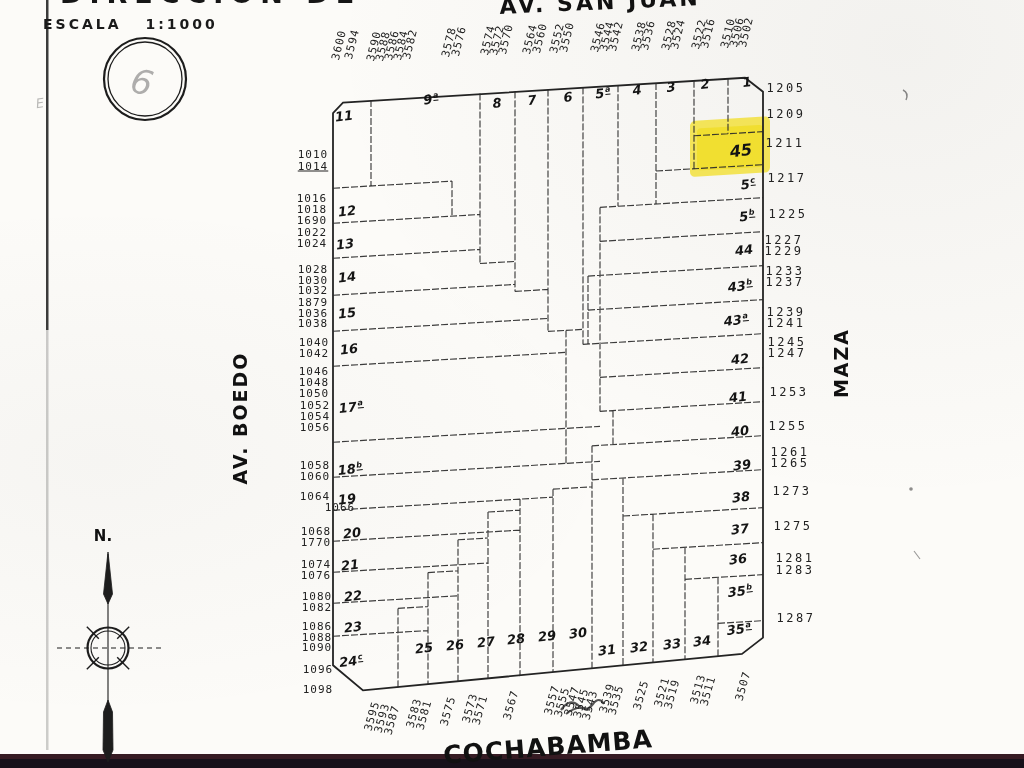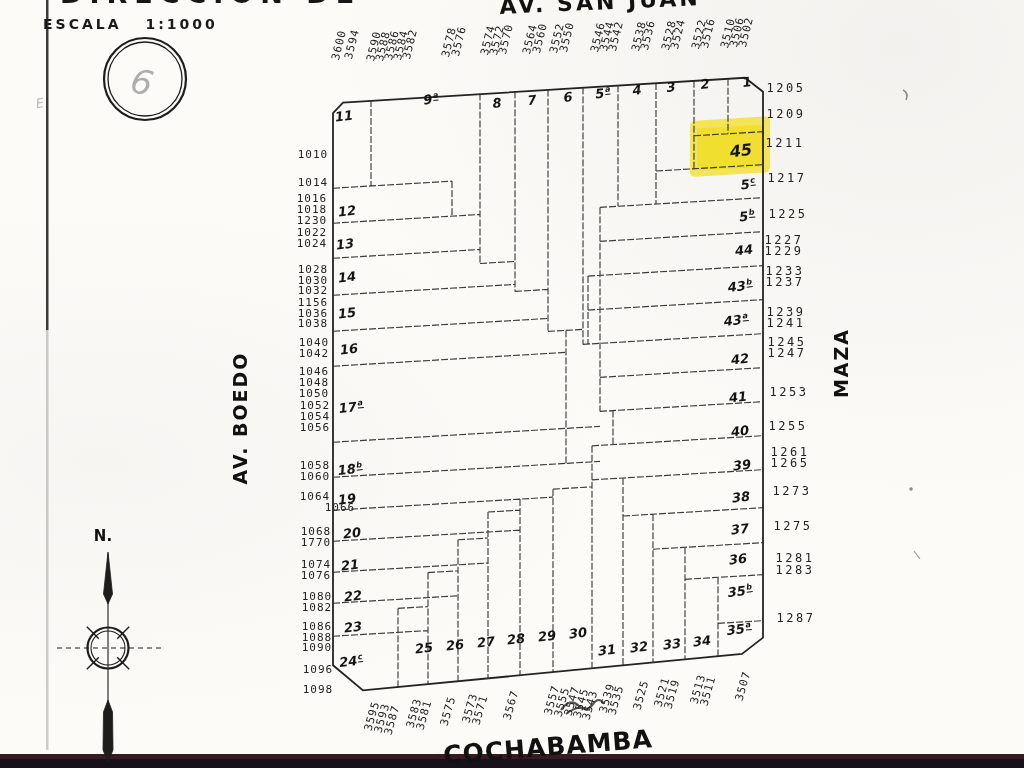--- a/index.html
+++ b/index.html
@@ -162,30 +162,30 @@
     <div class="sn sn-rb" style="left: 590px; top: 705px;"><span>3543</span></div>
     <div class="sn sn-rb" style="left: 607px; top: 698px;"><span>3539</span></div>
     <div class="sn sn-rb" style="left: 616px; top: 700px;"><span>3535</span></div>
     <div class="sn sn-rb" style="left: 641px; top: 695px;"><span>3525</span></div>
     <div class="sn sn-rb" style="left: 662px; top: 692px;"><span>3521</span></div>
     <div class="sn sn-rb" style="left: 672px; top: 694px;"><span>3519</span></div>
     <div class="sn sn-rb" style="left: 698px; top: 689px;"><span>3513</span></div>
     <div class="sn sn-rb" style="left: 708px; top: 691px;"><span>3511</span></div>
     <div class="sn sn-rb" style="left: 743px; top: 686px;"><span>3507</span></div>
     <div class="sn" style="left: 313px; top: 154px;"><span>1010</span></div>
-    <div class="sn" style="left: 313px; top: 182px;"><span>1014</span></div>
+    <div class="sn" style="left: 313px; top: 166px; text-decoration: underline;"><span>1014</span></div>
     <div class="sn" style="left: 312px; top: 198px;"><span>1016</span></div>
     <div class="sn" style="left: 312px; top: 209px;"><span>1018</span></div>
-    <div class="sn" style="left: 312px; top: 220px;"><span>1230</span></div>
+    <div class="sn" style="left: 312px; top: 220px;"><span>1690</span></div>
     <div class="sn" style="left: 312px; top: 232px;"><span>1022</span></div>
     <div class="sn" style="left: 312px; top: 243px;"><span>1024</span></div>
     <div class="sn" style="left: 313px; top: 269px;"><span>1028</span></div>
     <div class="sn" style="left: 313px; top: 280px;"><span>1030</span></div>
     <div class="sn" style="left: 313px; top: 290px;"><span>1032</span></div>
-    <div class="sn" style="left: 313px; top: 302px;"><span>1156</span></div>
+    <div class="sn" style="left: 313px; top: 302px;"><span>1879</span></div>
     <div class="sn" style="left: 313px; top: 313px;"><span>1036</span></div>
     <div class="sn" style="left: 313px; top: 323px;"><span>1038</span></div>
     <div class="sn" style="left: 314px; top: 342px;"><span>1040</span></div>
     <div class="sn" style="left: 314px; top: 353px;"><span>1042</span></div>
     <div class="sn" style="left: 314px; top: 371px;"><span>1046</span></div>
     <div class="sn" style="left: 314px; top: 382px;"><span>1048</span></div>
     <div class="sn" style="left: 314px; top: 393px;"><span>1050</span></div>
     <div class="sn" style="left: 315px; top: 405px;"><span>1052</span></div>
     <div class="sn" style="left: 315px; top: 416px;"><span>1054</span></div>
     <div class="sn" style="left: 315px; top: 427px;"><span>1056</span></div>

